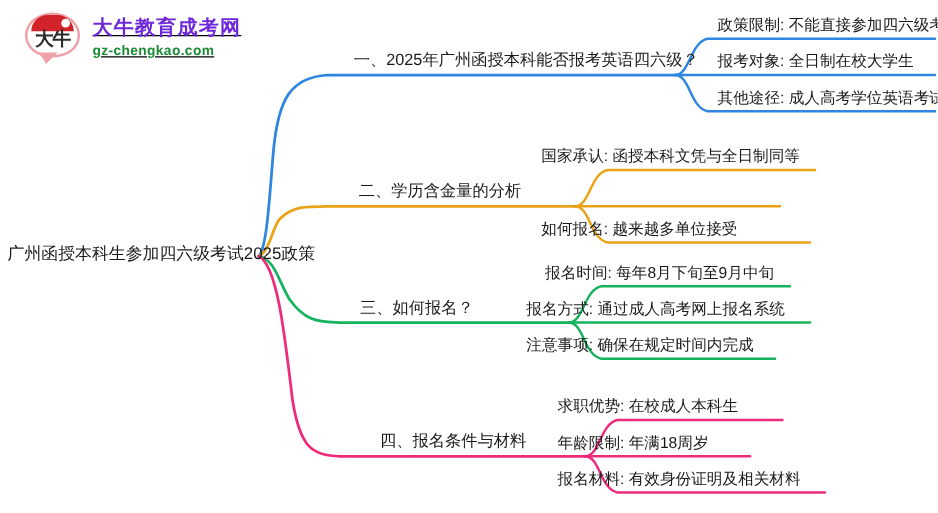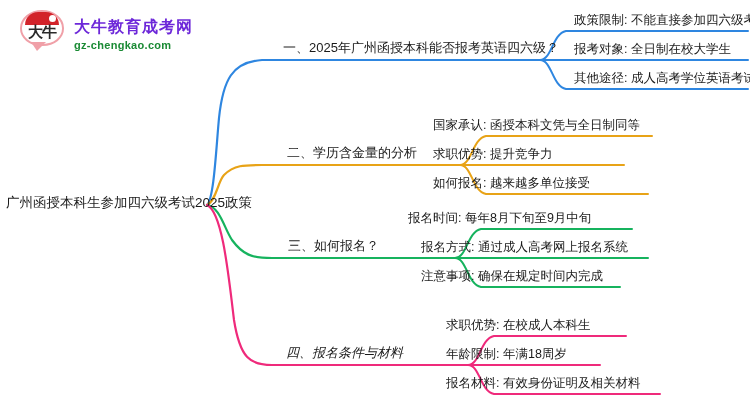--- a/index.html
+++ b/index.html
@@ -7,21 +7,21 @@
     width:750px;height:410px;
     background:#ffffff;
     font-family:"Liberation Sans","DejaVu Sans",sans-serif;
     overflow:hidden;position:relative;
   }
   #stage{position:relative;width:750px;height:410px;}
 
   
   .logo-wrap{
     position:absolute;left:18px;top:8px;
-    display:flex;align-items:flex-end;gap:8px;
+    display:flex;align-items:center;gap:8px;text-decoration:underline;
   }
   .logo-mark{
     position:relative;width:48px;height:44px;flex:0 0 48px;
   }
   .logo-bubble{
     position:absolute;left:2px;top:2px;width:44px;height:36px;
     background:#ffffff;border:2px solid #f0a0a8;border-radius:50% 50% 48% 48%;
     box-sizing:border-box;
   }
   .logo-bubble:after{
@@ -107,26 +107,25 @@
 
   <div class="node root-node">广州函授本科生参加四六级考试2025政策</div>
 
   <div class="node branch-node" style="left:283px;top:40px;">一、2025年广州函授本科能否报考英语四六级？</div>
   <div class="node leaf-node" style="left:574px;top:13px;">政策限制: 不能直接参加四六级考试</div>
   <div class="node leaf-node" style="left:574px;top:42px;">报考对象: 全日制在校大学生</div>
   <div class="node leaf-node" style="left:574px;top:71px;">其他途径: 成人高考学位英语考试</div>
 
   <div class="node branch-node" style="left:287px;top:145px;">二、学历含金量的分析</div>
   <div class="node leaf-node" style="left:433px;top:118px;">国家承认: 函授本科文凭与全日制同等</div>
-  <div class="node leaf-node" style="left:433px;top:147px;">求职优势: 提升竞争力</div>
   <div class="node leaf-node" style="left:433px;top:176px;">如何报名: 越来越多单位接受</div>
 
   <div class="node branch-node" style="left:288px;top:238px;">三、如何报名？</div>
-  <div class="node leaf-node" style="left:408px;top:211px;">报名时间: 每年8月下旬至9月中旬</div>
+  <div class="node leaf-node" style="left:436px;top:211px;">报名时间: 每年8月下旬至9月中旬</div>
   <div class="node leaf-node" style="left:421px;top:240px;">报名方式: 通过成人高考网上报名系统</div>
   <div class="node leaf-node" style="left:421px;top:269px;text-align:center;">注意事项: 确保在规定时间内完成</div>
 
-  <div class="node branch-node" style="left:286px;top:345px;font-style:italic;">四、报名条件与材料</div>
+  <div class="node branch-node" style="left:304px;top:345px;">四、报名条件与材料</div>
   <div class="node leaf-node" style="left:446px;top:318px;">求职优势: 在校成人本科生</div>
   <div class="node leaf-node" style="left:446px;top:347px;">年龄限制: 年满18周岁</div>
   <div class="node leaf-node" style="left:446px;top:376px;">报名材料: 有效身份证明及相关材料</div>
 
 </div>
 
 </body></html>

